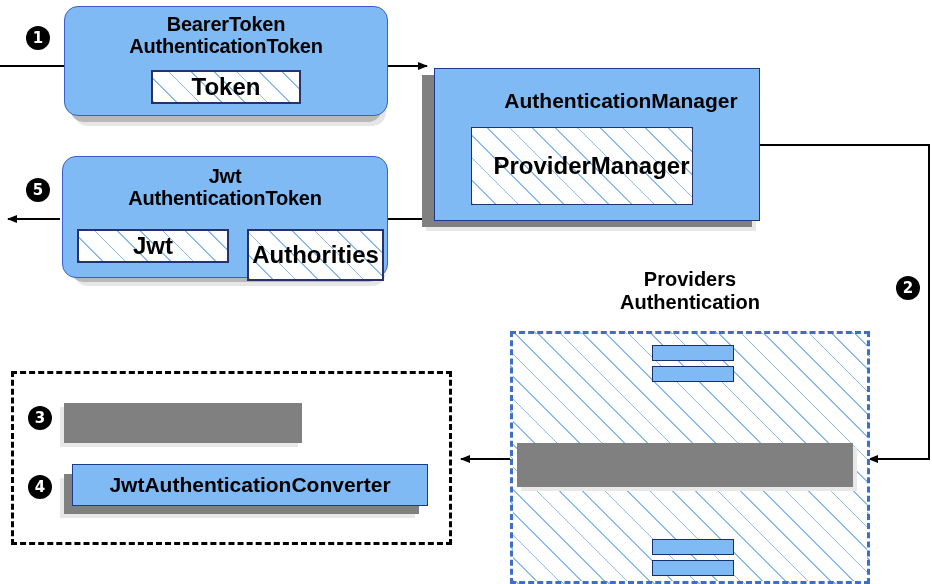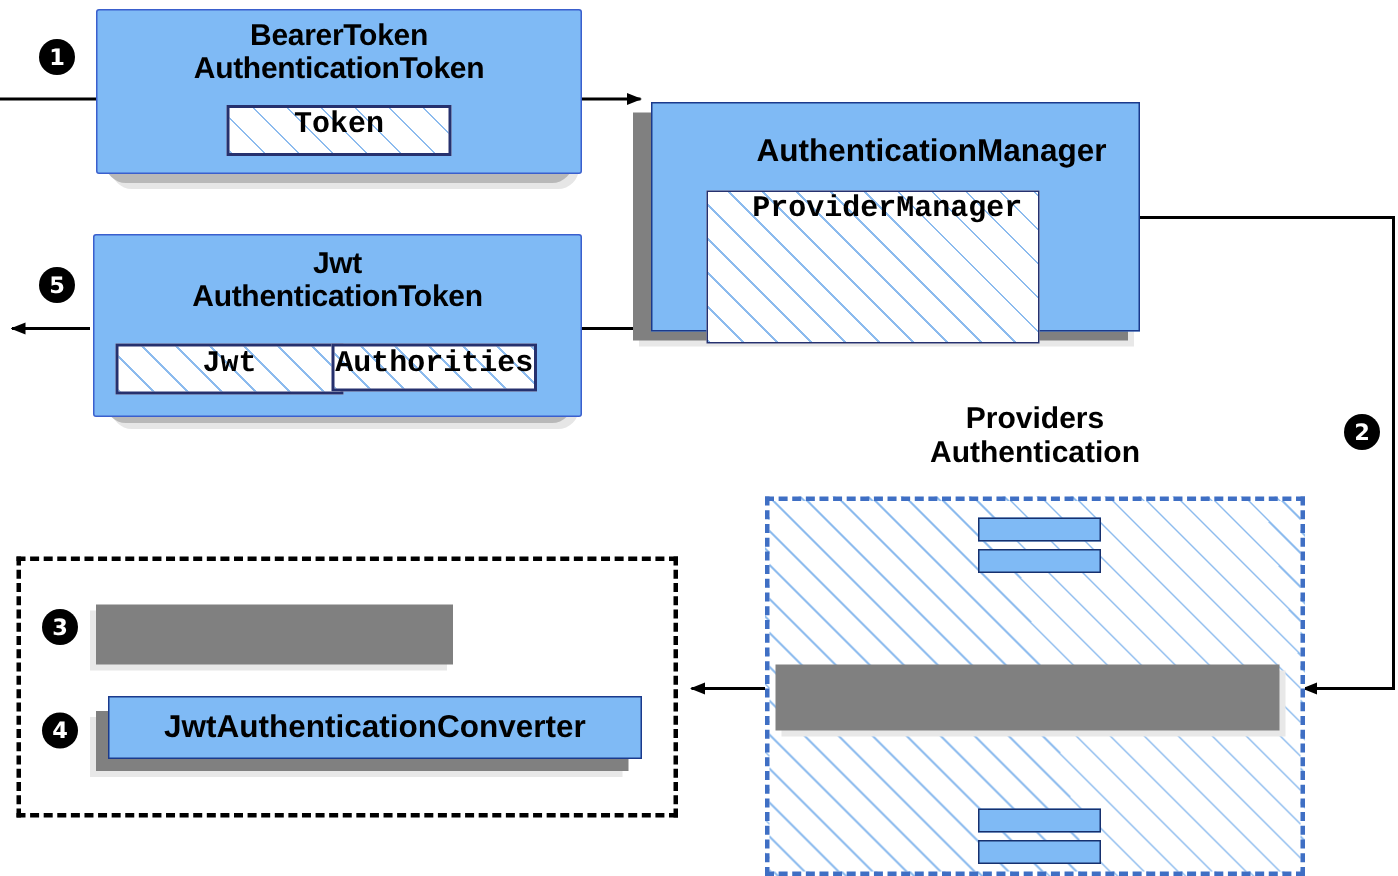--- a/index.html
+++ b/index.html
@@ -36,21 +36,21 @@
     background: #808080;
   }
   .shadow-light {
     background: #e8e8e8;
   }
 
   
   .token-card {
     background: #7FBAF5;
     border: 1.5px solid #3a5fcd;
-    border-radius: 2px;
+    border-radius: 14px;
     box-sizing: border-box;
   }
   .token-card-shadow {
     background: #b8b8b8;
     border-radius: 14px;
   }
   .token-card-shadow2 {
     background: #e6e6e6;
     border-radius: 14px;
   }
@@ -63,26 +63,25 @@
     line-height: 1.12;
     font-size: 20px;
     letter-spacing: -0.2px;
   }
 
   
   .slot {
     border: 2px solid #26316e;
     box-sizing: border-box;
     display: flex;
-    align-items: flex-start;
+    align-items: center;
     justify-content: center;
     font-weight: bold;
-    font-size: 20px;
+    font-size: 24px;
     color: #000;
-    font-family: Liberation Mono, monospace;
   }
   .slot span { position: relative; z-index: 2; }
 
   
   .sq-box {
     background: #7FBAF5;
     border: 1.5px solid #1b3a8c;
     box-sizing: border-box;
   }
 
@@ -201,30 +200,30 @@
   <div class="abs token-card-shadow2" style="left:74px; top:168px; width:312px; height:118px;"></div>
   <div class="abs token-card-shadow" style="left:70px; top:164px; width:312px; height:118px;"></div>
   <div class="abs token-card" style="left:62px; top:156px; width:326px; height:122px;">
     <div class="card-title" style="top:8px;">
       <div>Jwt</div>
       <div>AuthenticationToken</div>
     </div>
     <div class="slot hatch" style="position:absolute; left:14px; top:72px; width:152px; height:34px;">
       <span>Jwt</span>
     </div>
-    <div class="slot hatch" style="position:absolute; left:158px; top:72px; width:137px; height:32px;">
+    <div class="slot hatch" style="position:absolute; left:184px; top:72px; width:137px; height:52px;">
       <span>Authorities</span>
     </div>
   </div>
 
   <div class="abs shadow-light" style="left:426px; top:79px; width:330px; height:152px;"></div>
   <div class="abs shadow-dark" style="left:422px; top:75px; width:330px; height:152px;"></div>
   <div class="abs sq-box" style="left:434px; top:68px; width:326px; height:153px;">
     <div class="abs" style="left:0; right:0; top:20px; text-align:center; font-weight:bold; font-size:21px; color:#000;padding-left:48px;">AuthenticationManager</div>
-    <div class="slot hatch" style="position:absolute; left:36px; top:58px; width:222px; height:102px; border-width:1.5px;padding-left:19px;">
+    <div class="slot hatch" style="position:absolute; left:36px; top:58px; width:222px; height:78px; border-width:1.5px;padding-left:19px;">
       <span>ProviderManager</span>
     </div>
   </div>
 
   <div class="abs badge" style="left:896px; top:276px;">2</div>
 
   <div class="abs group-caption" style="left:560px; top:268px; width:260px;">
     <div>Providers</div>
     <div>Authentication</div>
   </div>

